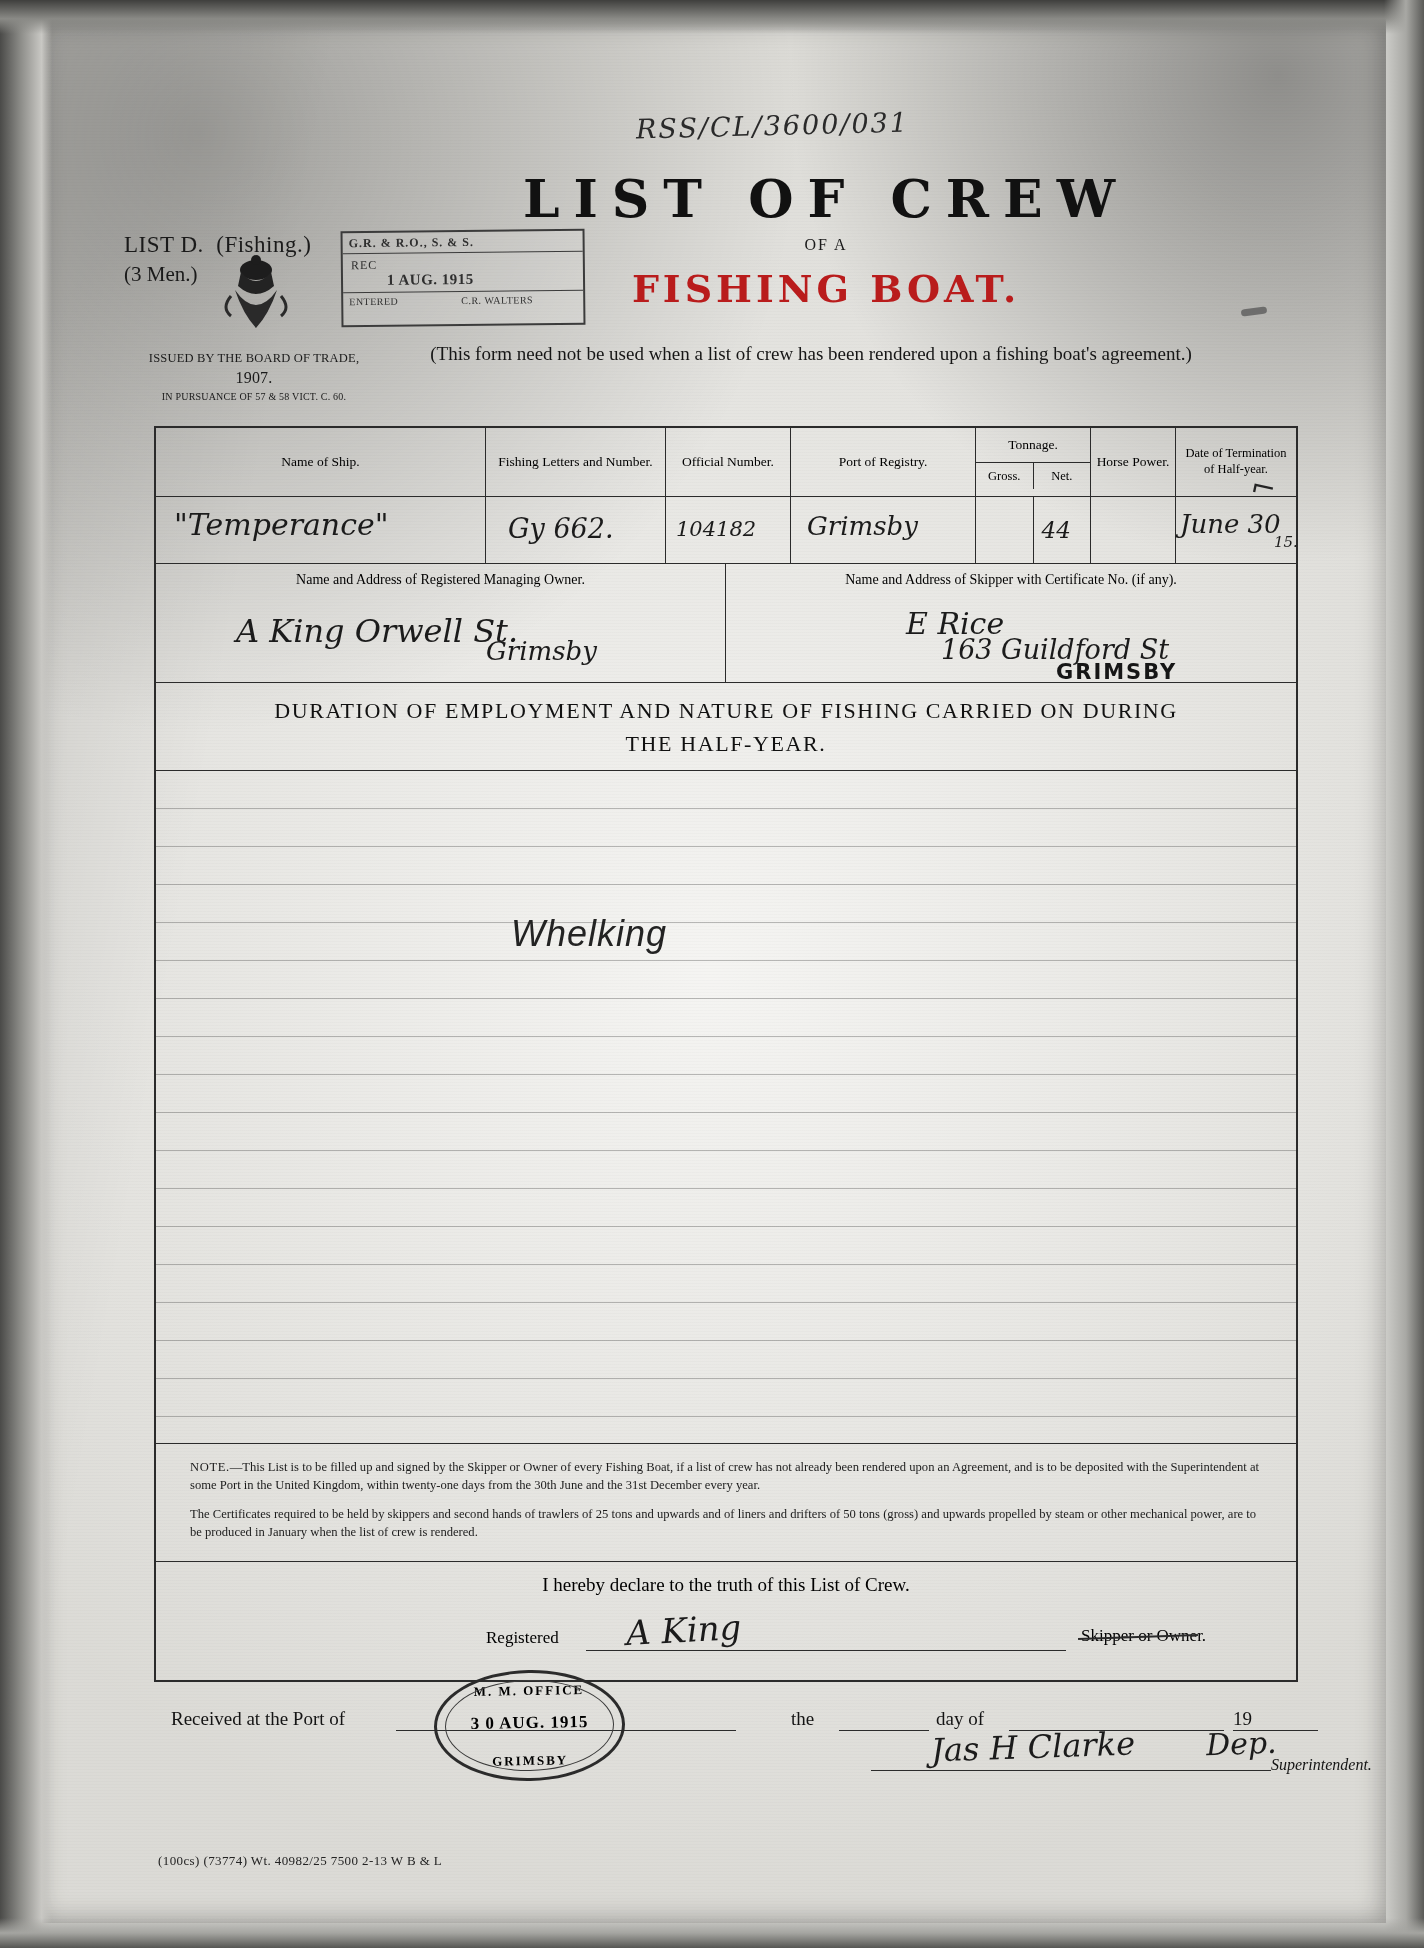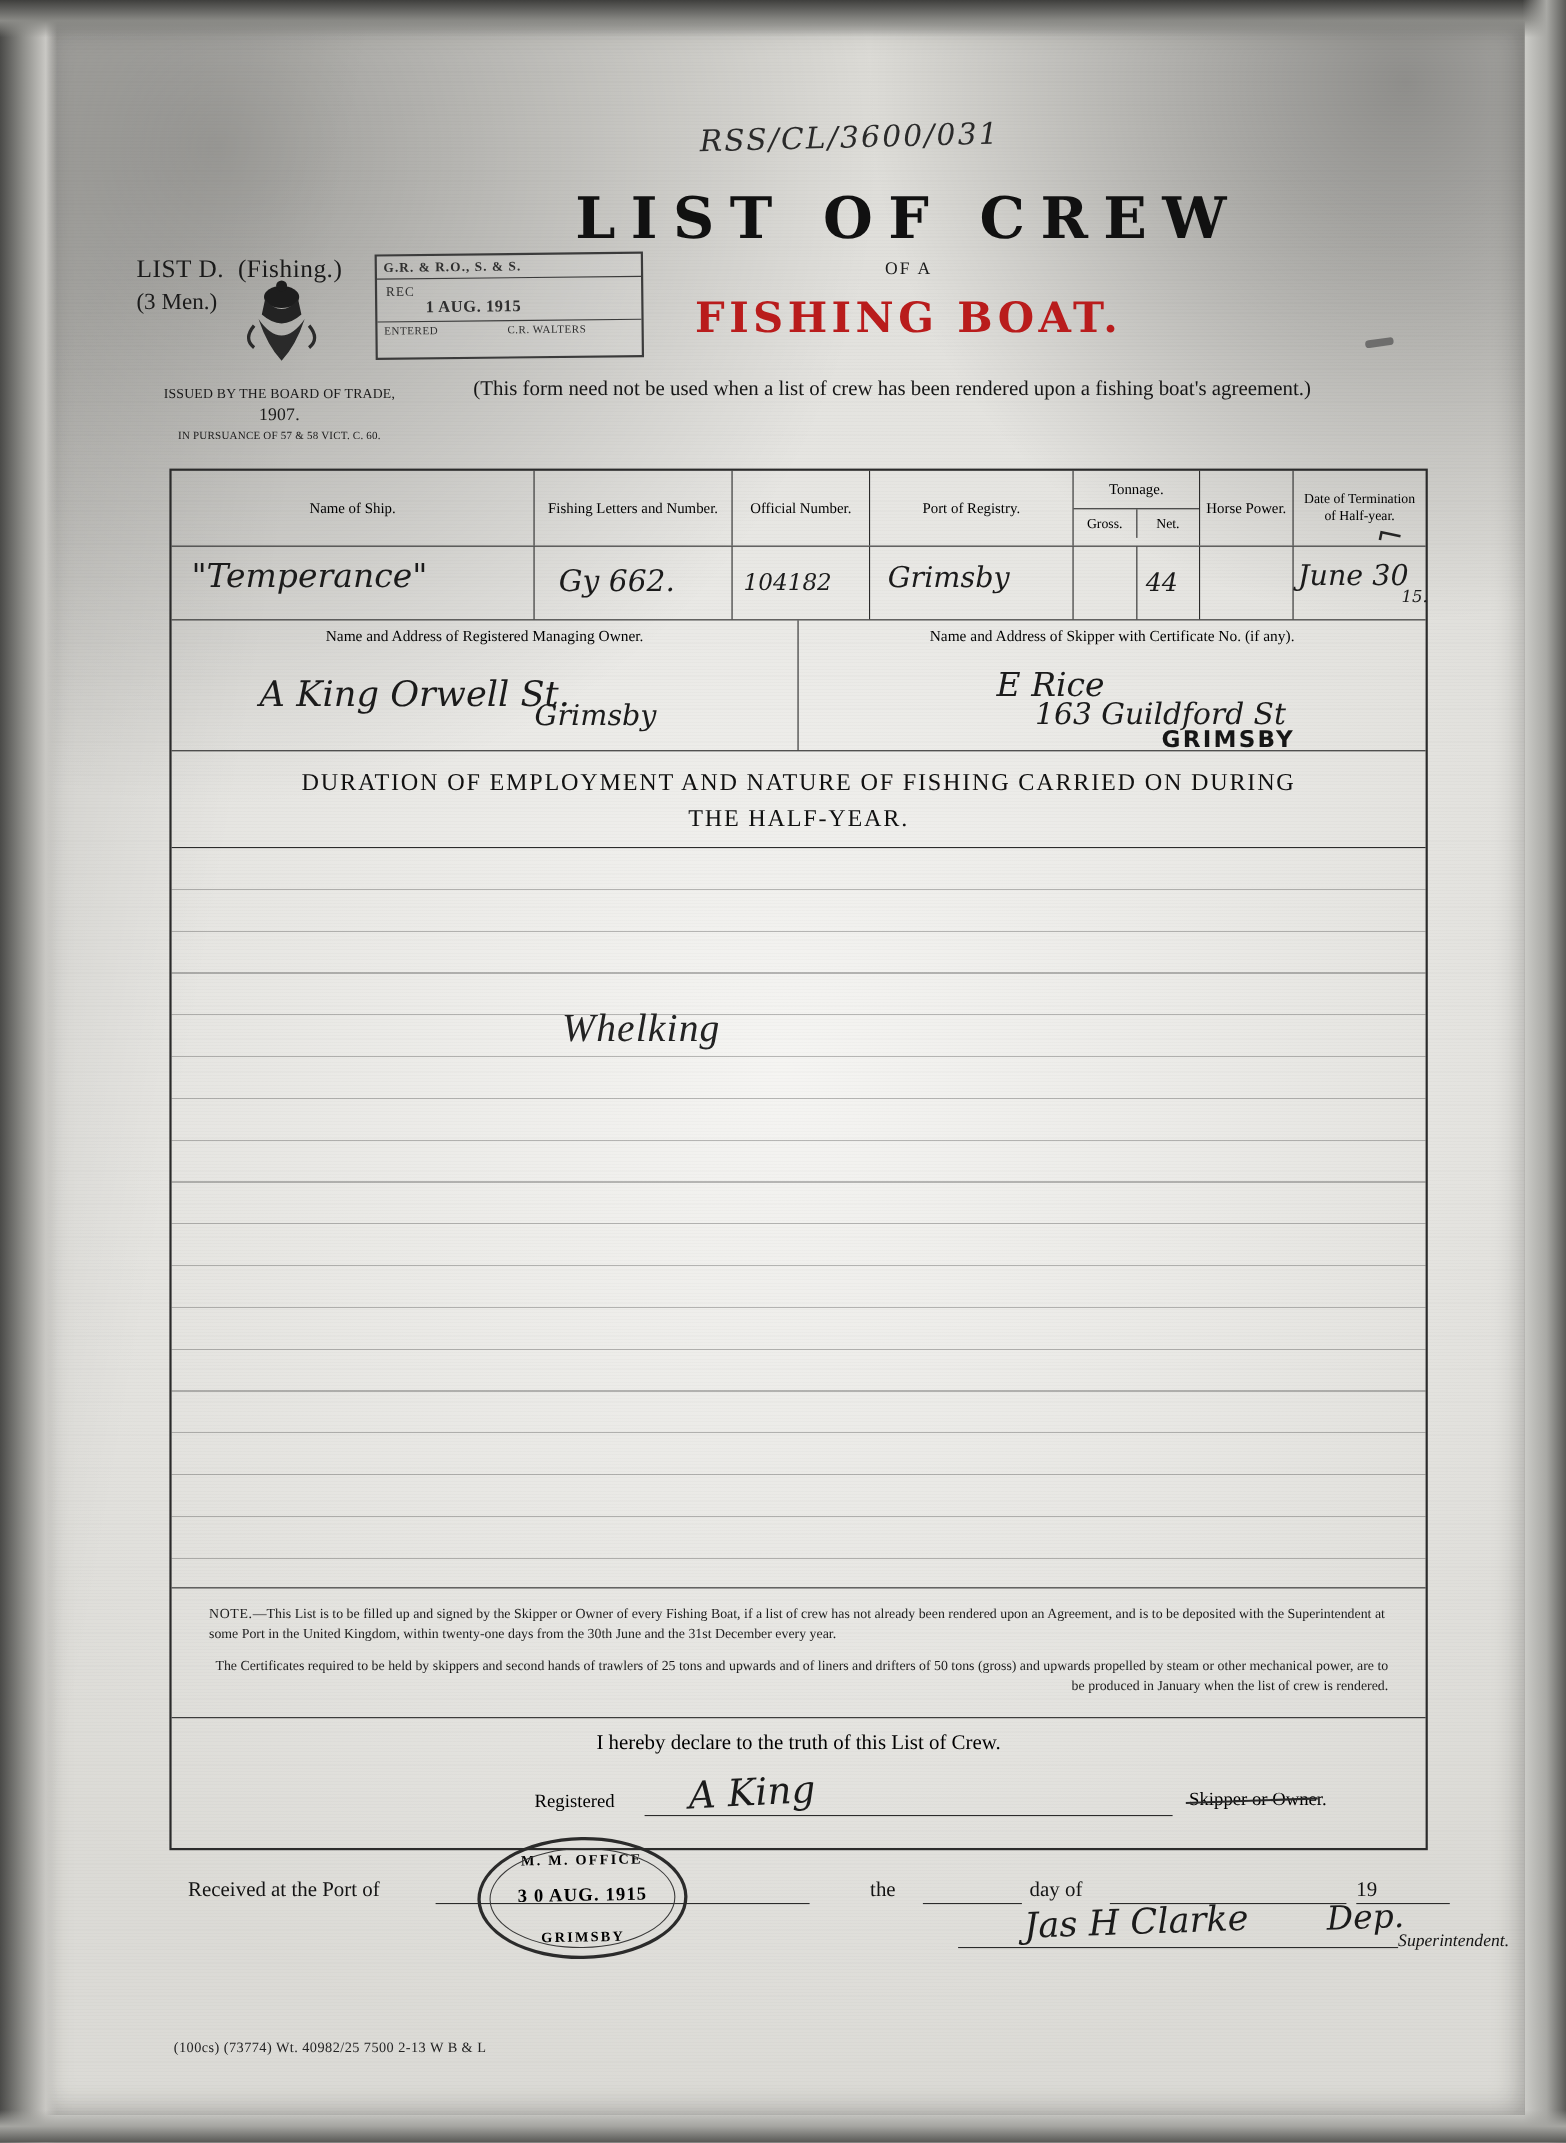--- a/index.html
+++ b/index.html
@@ -174,27 +174,27 @@
     text-align:center;font-size:22px;letter-spacing:1.6px;line-height:1.5;color:#111;
     padding:0 40px;box-sizing:border-box;
   }
   
   .ruled{
     height:672px;position:relative;border-bottom:1.5px solid #2b2b2b;
     background-image:repeating-linear-gradient(180deg, rgba(0,0,0,0) 0px, rgba(0,0,0,0) 37px, rgba(40,40,40,.30) 37px, rgba(40,40,40,.30) 38px);
   }
   .whelking{
     position:absolute;left:355px;top:142px;
-    font-family:Liberation Serif, serif;font-style:italic;
+    font-family:Liberation Sans, sans-serif;font-style:italic;
     font-size:36px;color:#232323;letter-spacing:1px;
   }
 
   
   .notes{padding:14px 34px 10px 34px;border-bottom:1.5px solid #2b2b2b;}
-  .notes p{margin:0 0 10px 0;font-size:12.6px;line-height:1.45;text-align:right;color:#1c1c1c;}
+  .notes p{margin:0 0 10px 0;font-size:12.6px;line-height:1.45;text-align:left;color:#1c1c1c;}
   .notes p.first{text-align:left;}
   .sc{font-variant:small-caps;letter-spacing:.6px;}
 
   .declare{
     height:118px;position:relative;
   }
   .declare .d1{position:absolute;top:12px;left:0;width:100%;text-align:center;font-size:19px;}
   .declare .sigword{position:absolute;top:66px;left:330px;font-size:17px;}
   .declare .sigline{position:absolute;top:88px;left:430px;width:480px;border-bottom:1.5px solid #2b2b2b;}
   .declare .skipowner{position:absolute;top:64px;left:925px;font-size:17px;}

